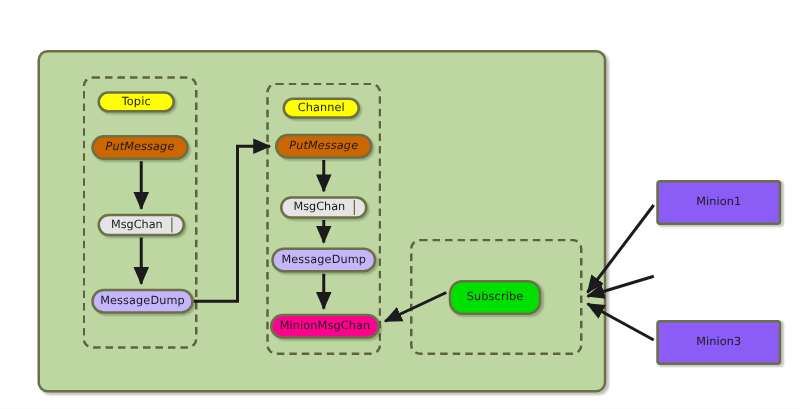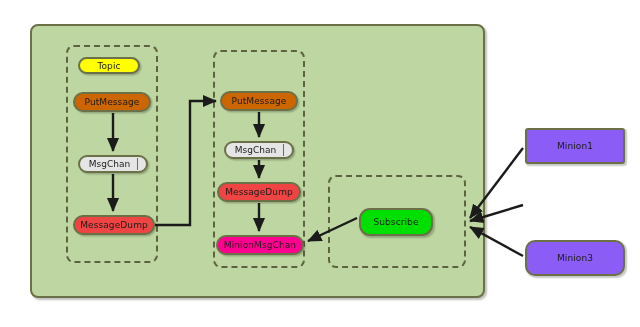--- a/index.html
+++ b/index.html
@@ -10,21 +10,21 @@
   body {
     width: 640px;
     height: 327px;
     position: relative;
     overflow: hidden;
     font-family: "DejaVu Sans", sans-serif;
   }
   #canvas {
     position: absolute;
     left: 0;
-    top: 0;
+    top: 16px;
     width: 640px;
     height: 294px;
   }
   
   .outer-panel {
     position: absolute;
     left: 30px;
     top: 24px;
     width: 455px;
     height: 274px;
@@ -59,22 +59,22 @@
     text-align: center;
     white-space: nowrap;
     letter-spacing: 0.1px;
     box-shadow: 1.5px 1.5px 1.5px rgba(0,0,0,0.22);
   }
   .node.rounded { border-radius: 9px; }
   .node.pill    { border-radius: 11px; }
   .node.rect    { border-radius: 3px; }
 
   .n-topic     { background: #ffff00; }
-  .n-put       { background: #cc6600; }
-  .n-dump      { background: #ef4444; text-align: center; }
+  .n-put       { background: #cc6600; font-style: italic; }
+  .n-dump      { background: #c4b5fd; text-align: center; }
   .n-minionmsg { background: #ff0090; }
   .n-subscribe { background: #00e000; }
   .n-minion    { background: #8b5cf6; }
 
   
   .n-msgchan {
     background: #e5e5e5;
     border-radius: 11px;
     position: absolute;
     box-sizing: border-box;
@@ -109,21 +109,21 @@
   #node-channel      { left: 226px; top: 62px;  width: 62px; height: 17px; }
   #node-c-put        { left: 220px; top: 91px;  width: 78px; height: 20px; }
   #node-c-msgchan    { left: 224px; top: 141px; width: 70px; height: 18px; }
   #node-c-dump       { left: 217px; top: 182px; width: 84px; height: 20px; }
   #node-c-minionmsg  { left: 216px; top: 235px; width: 88px; height: 20px; }
 
   #node-subscribe    { left: 359px; top: 208px; width: 74px; height: 28px; }
 
   #node-minion1      { left: 525px; top: 128px; width: 100px; height: 36px; }
   #node-minion2      { left: 525px; top: 186px; width: 100px; height: 36px; }
-  #node-minion3      { left: 525px; top: 240px; width: 100px; height: 36px; border-radius: 10px; }
+  #node-minion3      { left: 525px; top: 240px; width: 100px; height: 36px; }
 
   
   #edges {
     position: absolute;
     left: 0;
     top: 0;
     width: 640px;
     height: 327px;
     pointer-events: none;
   }
@@ -169,20 +169,21 @@
 
   <div class="node pill n-put" id="node-t-put">PutMessage</div>
 
   <div class="n-msgchan" id="node-t-msgchan">
     <span class="qlabel">MsgChan</span>
     <span class="qdiv"></span>
   </div>
 
   <div class="node pill n-dump" id="node-t-dump">MessageDump</div>
 
+  <div class="node rounded n-topic" id="node-channel">Channel</div>
 
   <div class="node pill n-put" id="node-c-put">PutMessage</div>
 
   <div class="n-msgchan" id="node-c-msgchan">
     <span class="qlabel">MsgChan</span>
     <span class="qdiv"></span>
   </div>
 
   <div class="node pill n-dump" id="node-c-dump">MessageDump</div>
 

